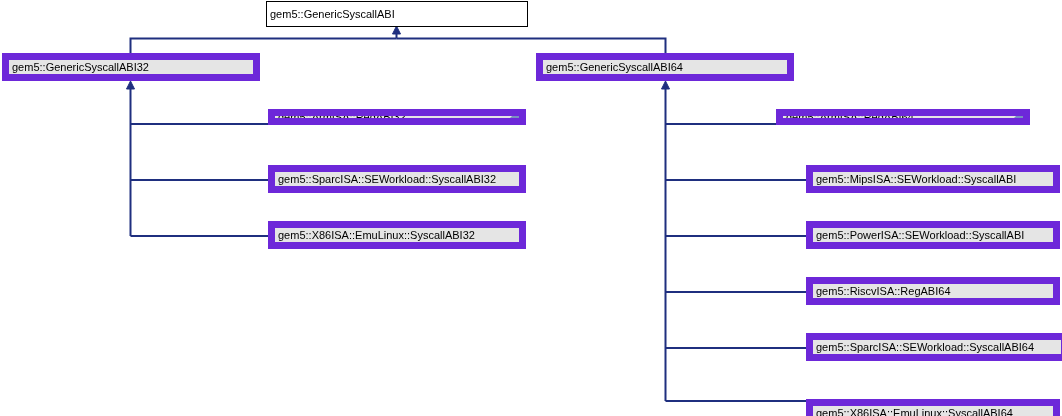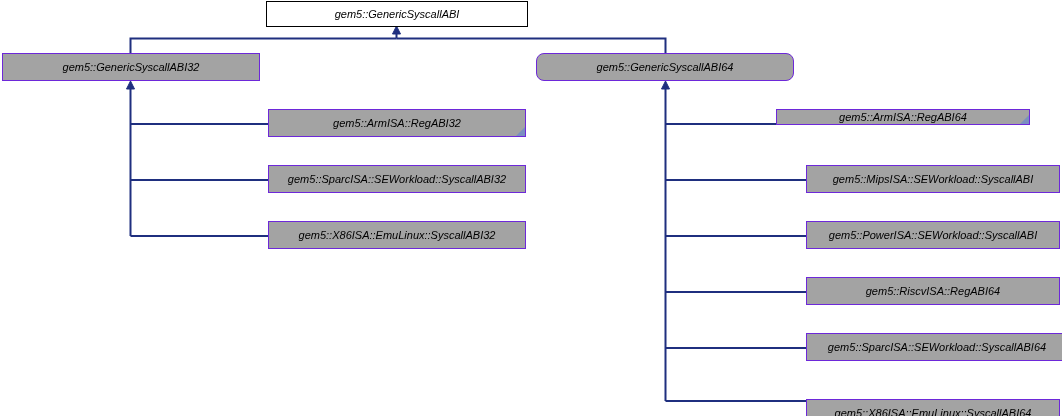--- a/index.html
+++ b/index.html
@@ -24,36 +24,35 @@
     top: 0;
     width: 1062px;
     height: 416px;
     pointer-events: none;
   }
   .node {
     position: absolute;
     box-sizing: border-box;
     display: flex;
     align-items: center;
-    justify-content: center;
+    justify-content: flex-start;
     text-align: center;
     font-size: 11px;
     line-height: 12px;
     color: #000000;
     white-space: nowrap;
     overflow: hidden;
-    font-style: italic;
   }
   .node-root {
     background: #ffffff;
     border: 1px solid #000000;
   }
   .node-derived {
-    background: #a3a3a3;
-    border: 1px solid #6d28d9;
+    background: #e5e5e5;
+    border: 7px solid #6d28d9;
   }
   .node-label {
     display: block;
     padding: 0 3px;
   }
   
   .fold {
     position: absolute;
     right: 0px;
     bottom: 0px;
@@ -120,25 +119,25 @@
   </svg>
 
   <div class="node node-root" style="left:266px; top:1px; width:262px; height:26px;">
     <span class="node-label">gem5::GenericSyscallABI</span>
   </div>
 
   <div class="node node-derived" style="left:2px; top:53px; width:258px; height:28px;">
     <span class="node-label">gem5::GenericSyscallABI32</span>
   </div>
 
-  <div class="node node-derived" style="left:536px; top:53px; width:258px; height:28px;border-radius:8px;">
+  <div class="node node-derived" style="left:536px; top:53px; width:258px; height:28px;">
     <span class="node-label">gem5::GenericSyscallABI64</span>
   </div>
 
-  <div class="node node-derived" style="left:268px; top:109px; width:258px; height:28px;">
+  <div class="node node-derived" style="left:268px; top:109px; width:258px; height:16px;">
     <span class="node-label">gem5::ArmISA::RegABI32</span>
     <span class="fold"></span>
   </div>
 
   <div class="node node-derived" style="left:268px; top:165px; width:258px; height:28px;">
     <span class="node-label">gem5::SparcISA::SEWorkload::SyscallABI32</span>
   </div>
 
   <div class="node node-derived" style="left:268px; top:221px; width:258px; height:28px;">
     <span class="node-label">gem5::X86ISA::EmuLinux::SyscallABI32</span>

